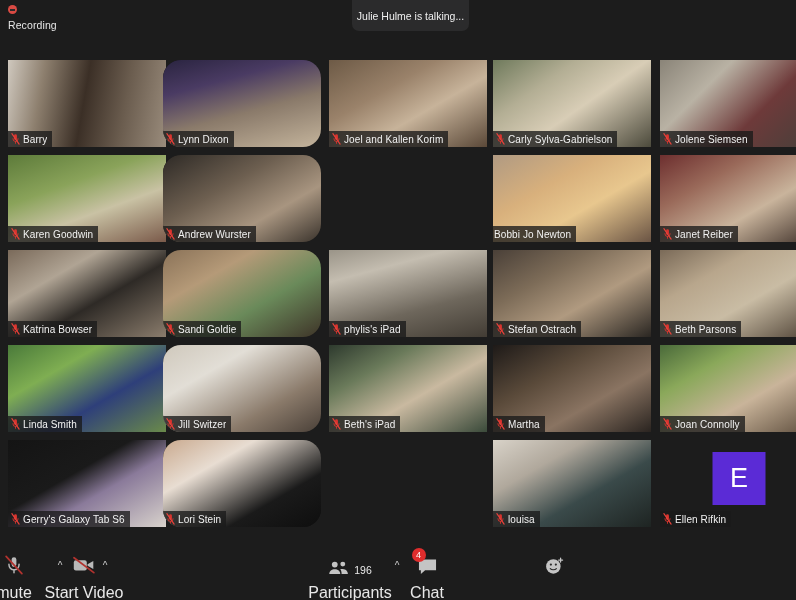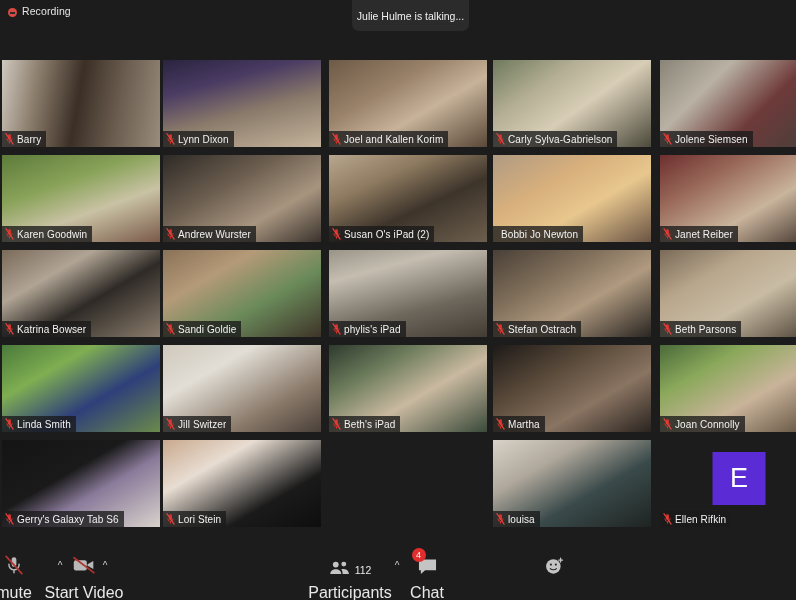--- a/index.html
+++ b/index.html
@@ -25,22 +25,23 @@
     left: 0; top: 0;
     width: 796px;
     height: 56px;
     background: #1c1c1c;
   }
 
   .recording-indicator {
     position: absolute;
     left: 8px; top: 5px;
     display: flex;
-    align-items: flex-end;
+    align-items: flex-start;
     gap: 5px;
+    flex-direction: column;
   }
   .rec-dot {
     width: 9px; height: 9px;
     border-radius: 50%;
     background: #d94a43;
     position: relative;
   }
   .rec-dot::after {
     content: "";
     position: absolute;
@@ -87,22 +88,22 @@
     margin-bottom: 4px;
   }
   .tile {
     position: absolute;
     top: 0;
     width: 158px;
     height: 87px;
     background: #111;
     overflow: hidden;
   }
-  .tile.c0 { left: 2px; }
-  .tile.c1 { left: 163px; }
+  .tile.c0 { left: 8px; }
+  .tile.c1 { left: 163px; border-radius: 18px; }
   .tile.c2 { left: 329px; }
   .tile.c3 { left: 493px; text-align: right; }
   .tile.c4 { left: 660px; }
 
   .tile .video {
     position: absolute;
     inset: 0;
     background-size: cover;
   }
 
@@ -111,21 +112,21 @@
     position: absolute;
     left: 0; bottom: 0;
     height: 16px;
     max-width: 156px;
     background: rgba(26,26,26,0.78);
     display: flex;
     align-items: center;
     gap: 3px;
     padding: 0 5px 0 3px;
   }
-  .nameplate.nomic { padding-left: 8px; }
+  .nameplate.nomic { padding-left: 1px; }
   .nameplate .nm {
     color: #f2f2f2;
     font-size: 10px;
     white-space: nowrap;
     overflow: hidden;
     text-overflow: clip;
     letter-spacing: .1px;
   }
 
   .micmute {
@@ -336,34 +337,20 @@
               <svg width="9" height="12" viewBox="0 0 10 13">
                 <path d="M5 1.2a1.6 1.6 0 0 1 1.6 1.6v3.1a1.6 1.6 0 0 1-3.2 0V2.8A1.6 1.6 0 0 1 5 1.2z" fill="#d9342e"></path>
                 <path d="M2.2 6.1v.3a2.8 2.8 0 0 0 5.6 0v-.3" stroke="#d9342e" stroke-width="1" fill="none" stroke-linecap="round"></path>
                 <path d="M5 9.3v2" stroke="#d9342e" stroke-width="1" stroke-linecap="round"></path>
                 <path d="M1 .6 L9 12.2" stroke="#e8413a" stroke-width="1.3" stroke-linecap="round"></path>
               </svg>
             </span>
             <span class="nm">Andrew Wurster</span>
           </div>
         </div>
-        <div class="tile c2">
-          <div class="video" style="background: linear-gradient(155deg, rgb(184, 166, 142) 0%, rgb(142, 122, 96) 30%, rgb(61, 52, 42) 60%, rgb(109, 95, 78) 100%);"></div>
-          <div class="nameplate">
-            <span class="micmute">
-              <svg width="9" height="12" viewBox="0 0 10 13">
-                <path d="M5 1.2a1.6 1.6 0 0 1 1.6 1.6v3.1a1.6 1.6 0 0 1-3.2 0V2.8A1.6 1.6 0 0 1 5 1.2z" fill="#d9342e"></path>
-                <path d="M2.2 6.1v.3a2.8 2.8 0 0 0 5.6 0v-.3" stroke="#d9342e" stroke-width="1" fill="none" stroke-linecap="round"></path>
-                <path d="M5 9.3v2" stroke="#d9342e" stroke-width="1" stroke-linecap="round"></path>
-                <path d="M1 .6 L9 12.2" stroke="#e8413a" stroke-width="1.3" stroke-linecap="round"></path>
-              </svg>
-            </span>
-            <span class="nm">Susan O's iPad (2)</span>
-          </div>
-        </div>
         <div class="tile c3">
           <div class="video" style="background: linear-gradient(150deg, rgb(176, 154, 130) 0%, rgb(216, 176, 124) 35%, rgb(232, 199, 142) 60%, rgb(106, 84, 68) 100%);"></div>
           <div class="nameplate nomic">
             <span class="nm">Bobbi Jo Newton</span>
           </div>
         </div>
         <div class="tile c4">
           <div class="video" style="background: linear-gradient(150deg, rgb(109, 47, 47) 0%, rgb(154, 106, 90) 30%, rgb(201, 180, 156) 62%, rgb(61, 47, 40) 100%);"></div>
           <div class="nameplate">
             <span class="micmute">
@@ -613,21 +600,21 @@
     <div class="caret" style="left:99px;">^</div>
 
     <div class="tb-item" style="left:350px;">
       <div class="tb-ico">
         <svg width="22" height="16" viewBox="0 0 26 18">
           <circle cx="8" cy="5" r="3.4" fill="#c4c4c4"></circle>
           <circle cx="17.5" cy="4.4" r="2.9" fill="#c4c4c4"></circle>
           <path d="M1.5 16c0-3.6 2.9-5.6 6.5-5.6s6.5 2 6.5 5.6z" fill="#c4c4c4"></path>
           <path d="M14.5 10.2c3.6-.6 9 .6 9 5.8h-7.4c0-2.3-.6-4.3-1.6-5.8z" fill="#c4c4c4"></path>
         </svg>
-        <span class="count">112</span>
+        <span class="count">196</span>
       </div>
       <div class="tb-lbl">Participants</div>
     </div>
     <div class="caret" style="left:391px;">^</div>
 
     <div class="tb-item" style="left:427px;">
       <div class="tb-ico">
         <svg width="21" height="19" viewBox="0 0 22 20">
           <path d="M2 2.5h18v11.5H8.5L4 18v-4H2z" fill="#c4c4c4"></path>
         </svg>

